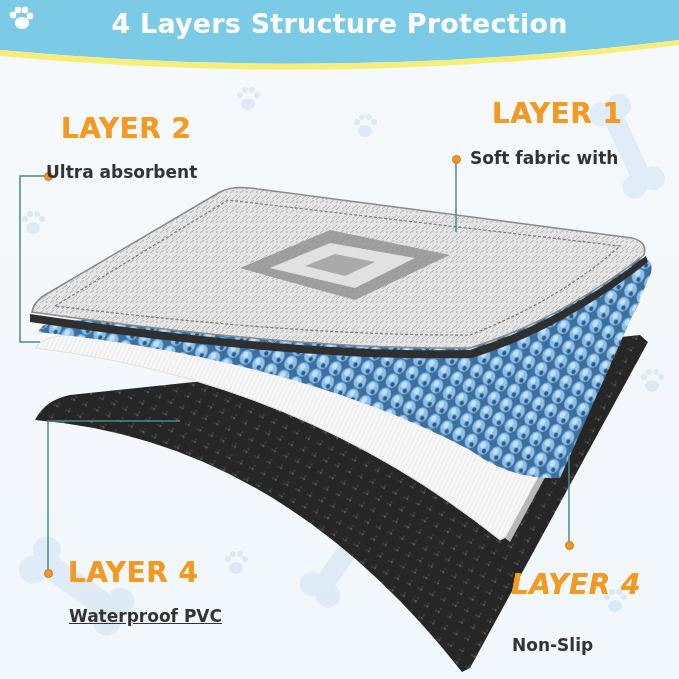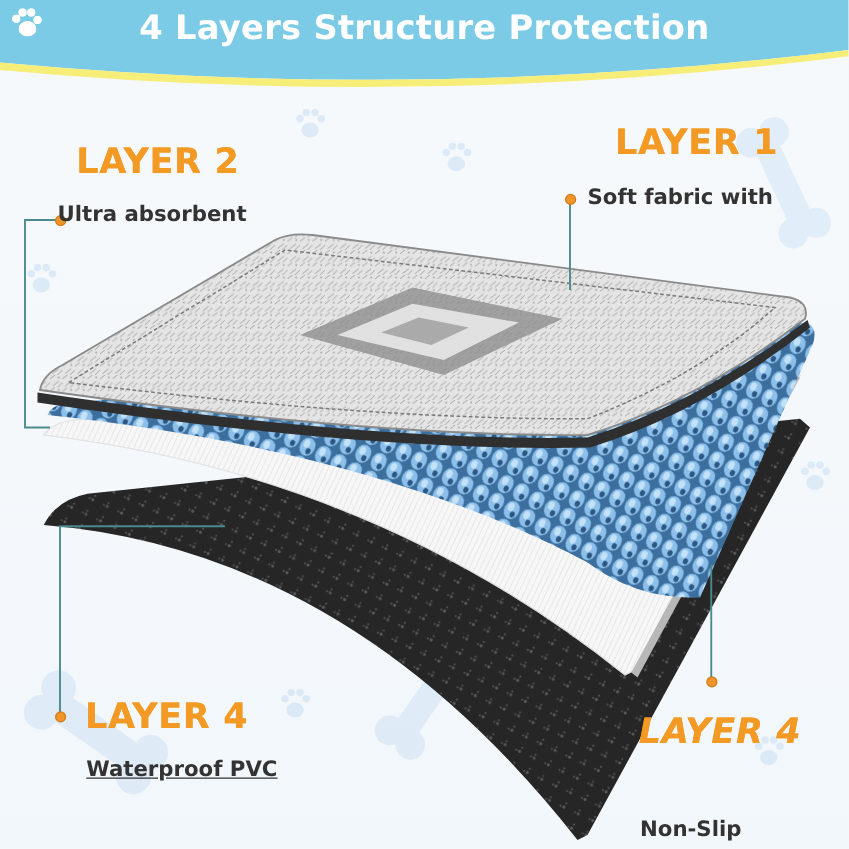--- a/index.html
+++ b/index.html
@@ -196,15 +196,15 @@
 </div>
 
 <div class="layer-head" style="left:68px;top:556px;">LAYER 4</div>
 <div class="dot" style="left:44px;top:569px;"></div>
 <div class="layer-desc" style="left:69px;top:604px;text-decoration:underline;">
   <div>Waterproof PVC</div>
 </div>
 
 <div class="layer-head" style="left:511px;top:568px;font-style:italic;">LAYER 4</div>
 <div class="dot" style="left:565px;top:541px;"></div>
-<div class="layer-desc" style="left:512px;top:652px;">
+<div class="layer-desc" style="left:512px;top:633px;">
   <div>Non-Slip</div>
 </div>
 
 </body></html>

